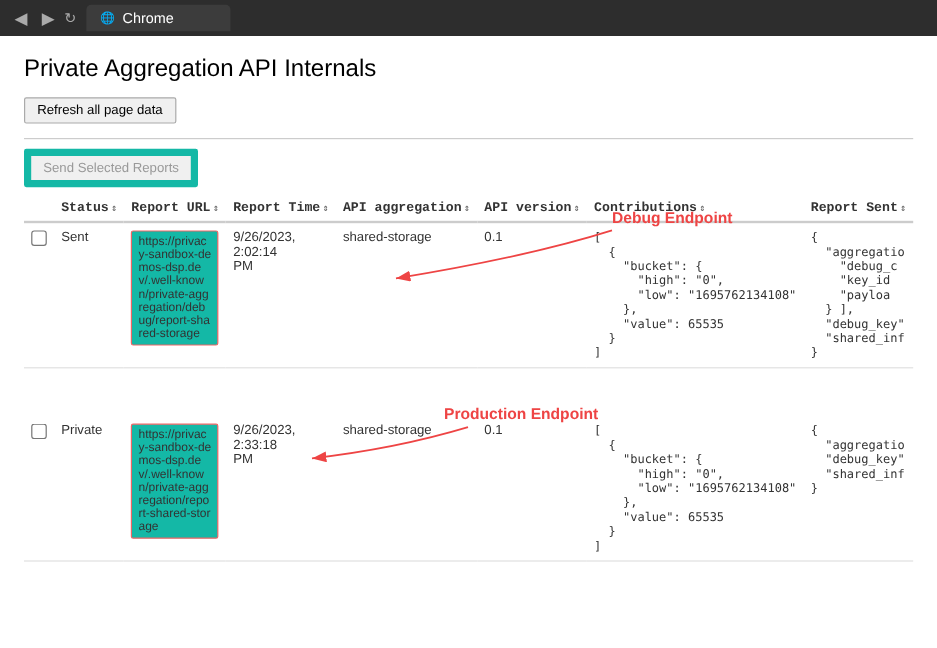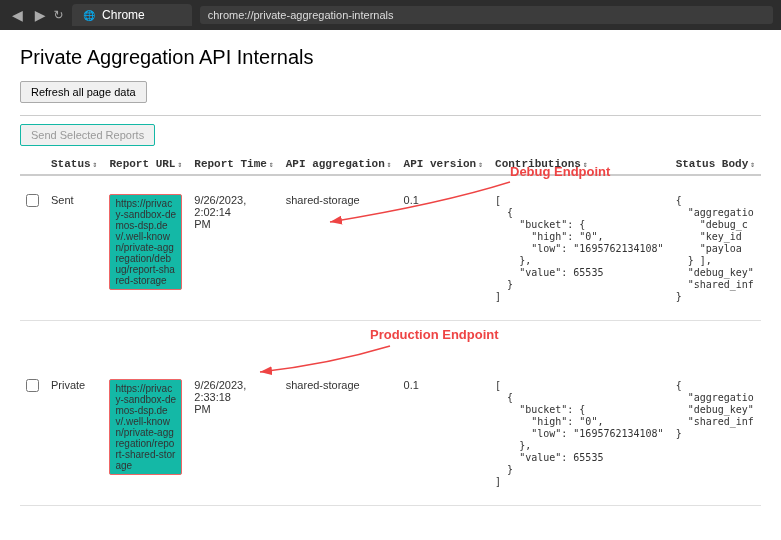--- a/index.html
+++ b/index.html
@@ -97,21 +97,21 @@
 
     .section-title {
       font-size: 14px;
       font-weight: bold;
       margin-bottom: 8px;
       color: #000;
     }
 
     .send-btn {
       padding: 4px 10px;
-      border: 1px solid #14b8a6;
+      border: 6px solid #14b8a6;
       border-radius: 2px;
       background: #f0f0f0;
       font-size: 11px;
       cursor: pointer;
       margin-bottom: 8px;
       color: #999;
     }
 
     
     table {
@@ -128,21 +128,21 @@
       padding: 4px 6px;
       font-weight: bold;
       color: #333;
       white-space: nowrap;
     }
     tbody tr {
       border-bottom: 1px solid #e0e0e0;
       vertical-align: top;
     }
     tbody td {
-      padding: 18px 6px;
+      padding: 6px 6px;
       color: #333;
     }
 
     .sort-icon {
       font-size: 8px;
       color: #666;
     }
 
     .url-cell {
       border: 1px solid #e66;
@@ -205,21 +205,20 @@
 <div class="browser-bar">
   <div class="browser-nav-btns">
     <button class="nav-btn">◀</button>
     <button class="nav-btn">▶</button>
     <button class="refresh-btn">↻</button>
   </div>
   <div class="browser-tab">
     <span class="tab-icon">🌐</span>
     <span>Chrome</span>
   </div>
-  <div class="address-bar">chrome://private-aggregation-internals</div>
 </div>
 
 <div class="page-content">
   <h1 class="page-title">Private Aggregation API Internals</h1>
 
   <div class="action-buttons">
     <button class="btn">Refresh all page data</button>
   </div>
 
   <hr class="section-divider">
@@ -285,21 +284,21 @@
             </span>
           </th>
           <th>
             <span class="col-label">
               <span>Contributions</span>
               <span class="sort-icon">⇕</span>
             </span>
           </th>
           <th>
             <span class="col-label">
-              <span>Status Body</span>
+              <span>Report Sent</span>
               <span class="sort-icon">⇕</span>
             </span>
           </th>
         </tr>
       </thead>
       <tbody>
 
         <tr style="height:90px;">
           <td class="checkbox-cell">
             <input type="checkbox" style="">

